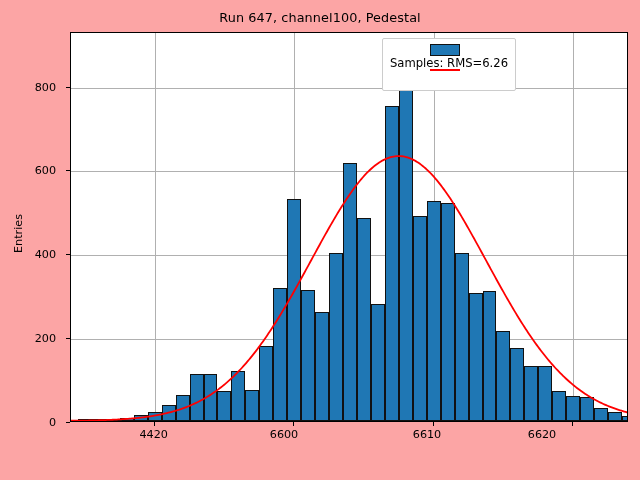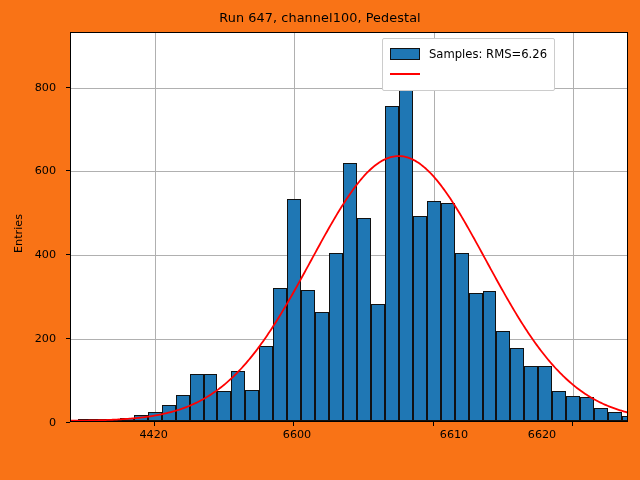--- a/index.html
+++ b/index.html
@@ -10,21 +10,21 @@
   body {
     width: 640px;
     height: 480px;
     font-family: "DejaVu Sans", "Liberation Sans", sans-serif;
     overflow: hidden;
   }
   #figure {
     position: relative;
     width: 640px;
     height: 480px;
-    background: #f97316;
+    background: #fca5a5;
   }
   
   #chart-title {
     position: absolute;
     left: 0;
     top: 10px;
     width: 640px;
     text-align: center;
     font-size: 12.8px;
     color: #000000;
@@ -132,20 +132,21 @@
     background: #ffffff;
     border: 1px solid #cccccc;
     border-radius: 2px;
     padding: 5px 7px 6px 7px;
     box-sizing: border-box;
   }
   .legend-row {
     display: flex;
     align-items: center;
     height: 20px;
+    flex-direction: column;
   }
   .legend-swatch-patch {
     width: 30px;
     height: 12px;
     background: #1f77b4;
     border: 1.1px solid #111111;
     box-sizing: border-box;
     margin-right: 9px;
     flex: none;
   }
@@ -251,23 +252,23 @@
       <div class="ytick-label" style="top: 254.258px;">400</div>
       <div class="ytick-mark" style="top: 170.387px;"></div>
       <div class="ytick-label" style="top: 170.387px;">600</div>
       <div class="ytick-mark" style="top: 86.5161px;"></div>
       <div class="ytick-label" style="top: 86.5161px;">800</div>
     </div>
   <div id="xticks">
       <div class="xtick-mark" style="left: 153.7px;"></div>
       <div class="xtick-label" style="left: 153.7px;">4420</div>
       <div class="xtick-mark" style="left: 293.2px;"></div>
-      <div class="xtick-label" style="left: 297px;">6600</div>
+      <div class="xtick-label" style="left: 284px;">6600</div>
       <div class="xtick-mark" style="left: 432.7px;"></div>
-      <div class="xtick-label" style="left: 454px;">6610</div>
+      <div class="xtick-label" style="left: 427px;">6610</div>
       <div class="xtick-mark" style="left: 572.2px;"></div>
       <div class="xtick-label" style="left: 542px;">6620</div>
     </div>
 
   <div id="ylabel">Entries</div>
 
   <div id="legend">
     <div class="legend-row">
       <span class="legend-swatch-patch"></span>
       <span class="legend-text">Samples: RMS=6.26</span>

